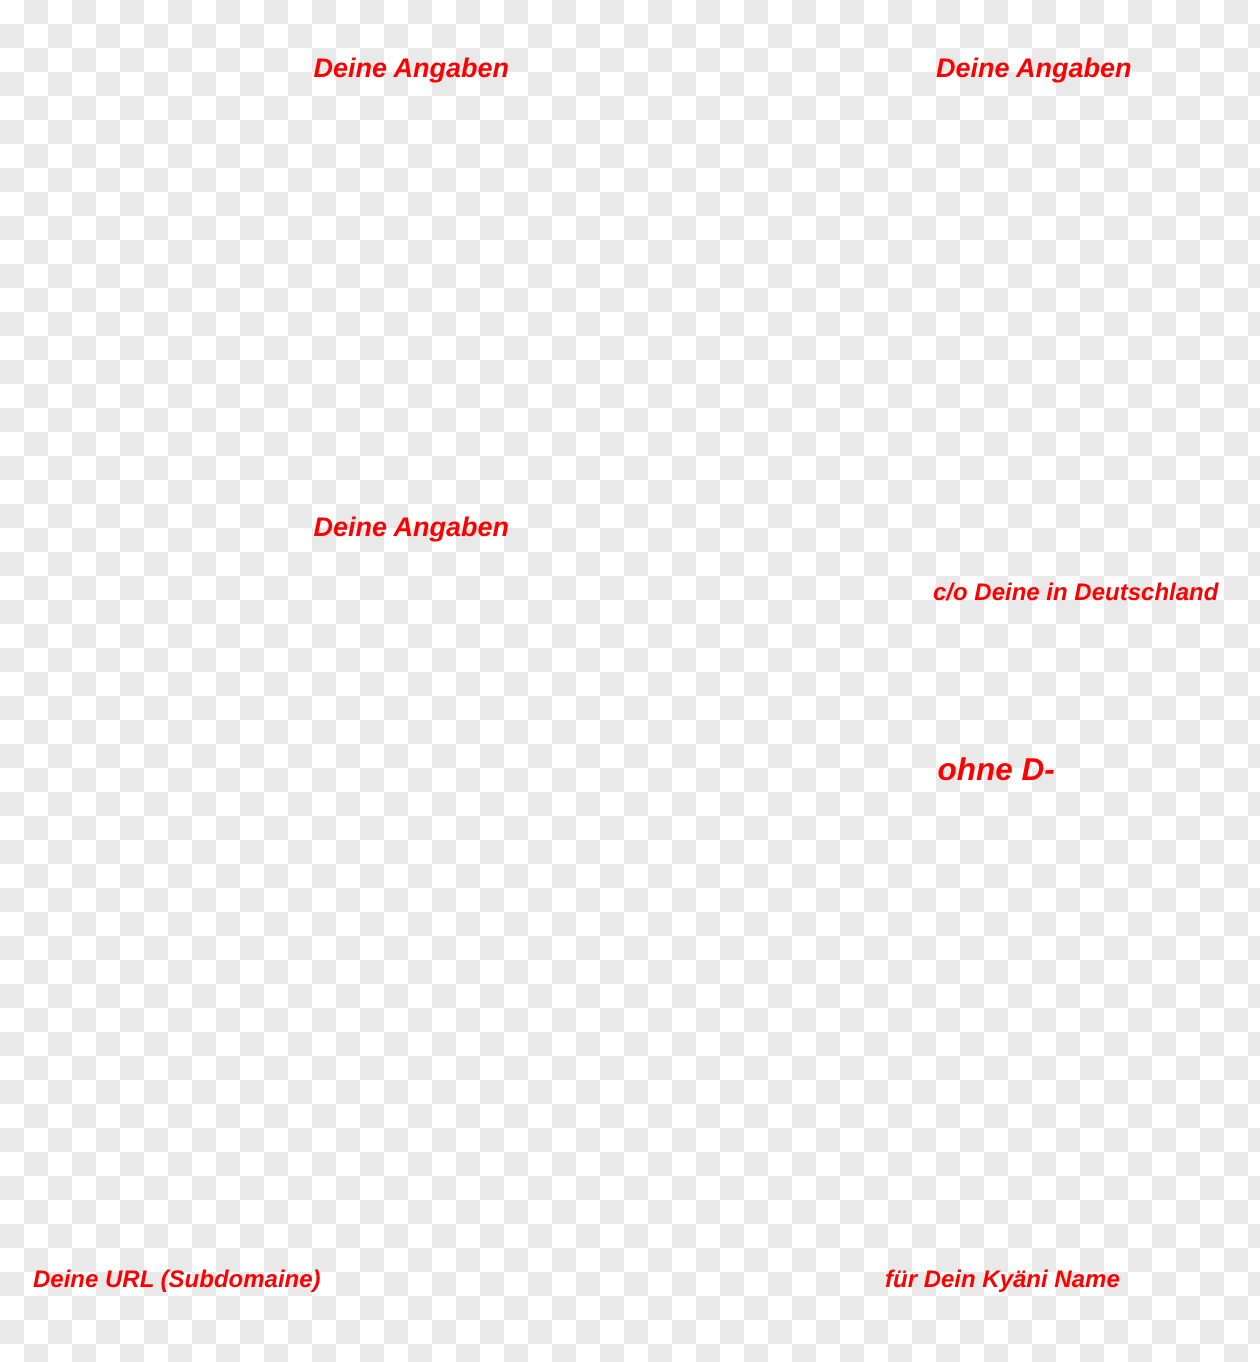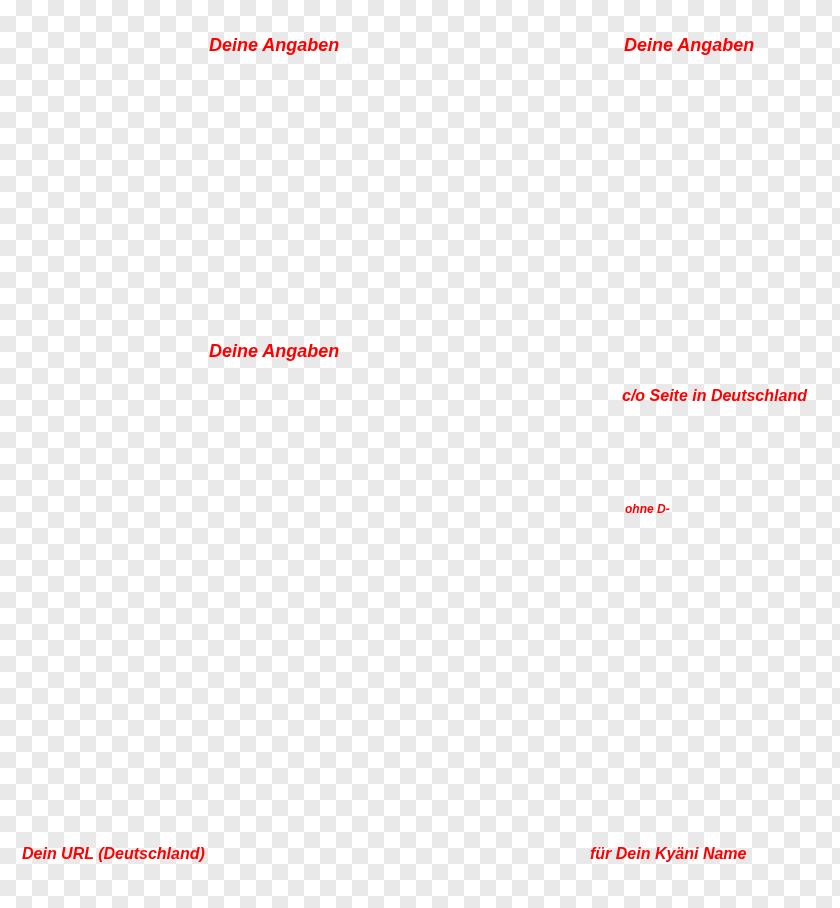--- a/index.html
+++ b/index.html
@@ -32,36 +32,36 @@
     font-style: italic;
     font-weight: bold;
     white-space: nowrap;
     line-height: 1;
   }
   
   #ann-0 { left: 209px; top: 36px;  font-size: 18px; }
   #ann-1 { left: 624px; top: 36px;  font-size: 18px; }
   #ann-2 { left: 209px; top: 342px; font-size: 18px; }
   #ann-3 { left: 622px; top: 388px; font-size: 16px; }
-  #ann-4 { left: 625px; top: 503px; font-size: 12px; }
+  #ann-4 { left: 625px; top: 503px; font-size: 21px; }
   #ann-5 { left: 22px;  top: 846px; font-size: 16px; }
   #ann-6 { left: 590px; top: 846px; font-size: 16px; }
 </style>
 </head>
 <body>
 
 <div id="canvas">
 
   <div class="annotation" id="ann-0">Deine Angaben</div>
 
   <div class="annotation" id="ann-1">Deine Angaben</div>
 
   <div class="annotation" id="ann-2">Deine Angaben</div>
 
-  <div class="annotation" id="ann-3">c/o Seite in Deutschland</div>
+  <div class="annotation" id="ann-3">c/o Deine in Deutschland</div>
 
   <div class="annotation" id="ann-4">ohne D-</div>
 
-  <div class="annotation" id="ann-5">Dein URL (Deutschland)</div>
+  <div class="annotation" id="ann-5">Deine URL (Subdomaine)</div>
 
   <div class="annotation" id="ann-6">für Dein Kyäni Name</div>
 
 </div>
 
 </body></html>

